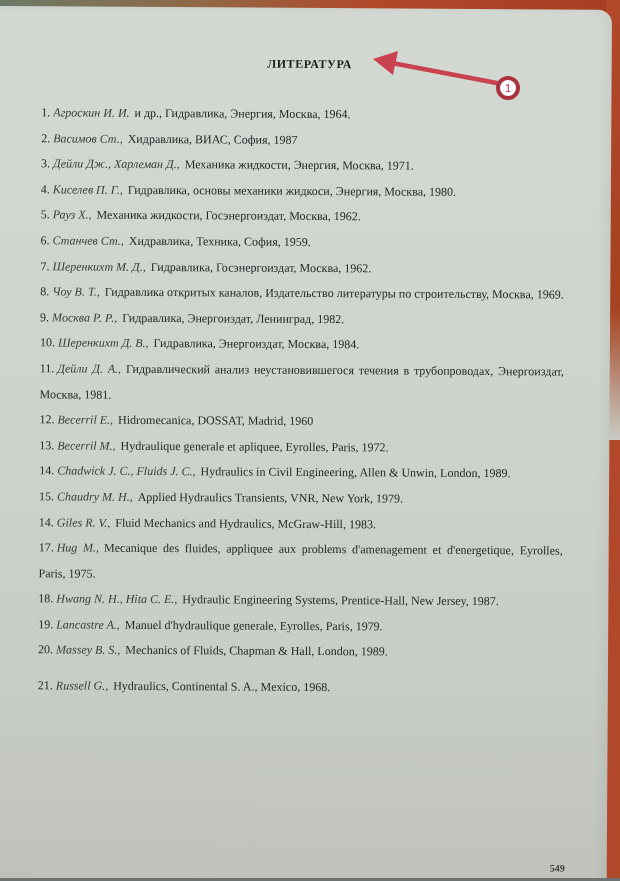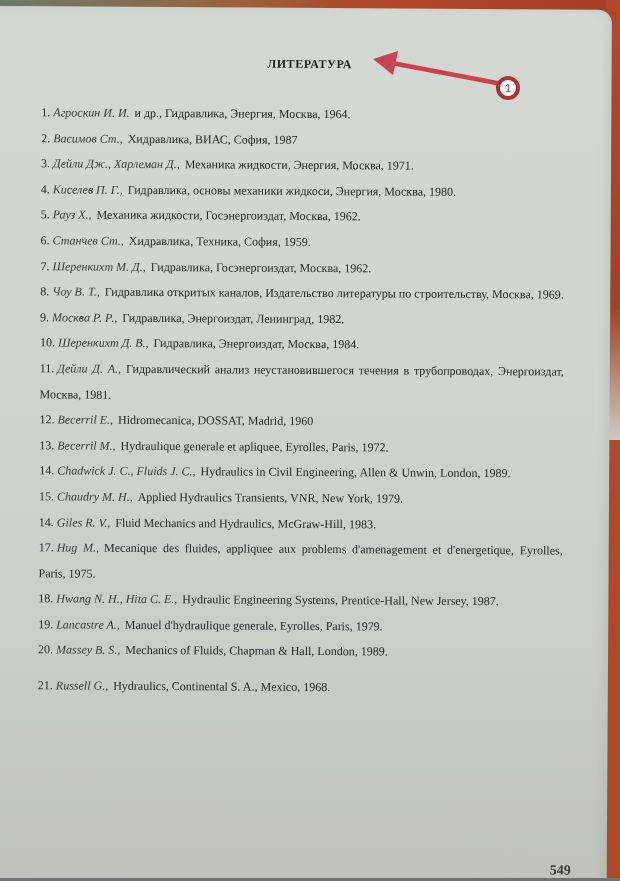--- a/index.html
+++ b/index.html
@@ -109,21 +109,21 @@
       font-family: "Liberation Sans", sans-serif;
       font-size: 11px;
       line-height: 16px;
       color: #a8323e;
       pointer-events: auto;
     }
     .page-number {
       position: absolute;
       left: 561px;
       top: 853px;
-      font-size: 14px;
+      font-size: 10px;
       font-weight: bold;
       color: #3a3c3a;
     }
   </style>
 </head>
 <body>
 
 <div class="desk-top"></div>
 <div class="desk-right"></div>
 

